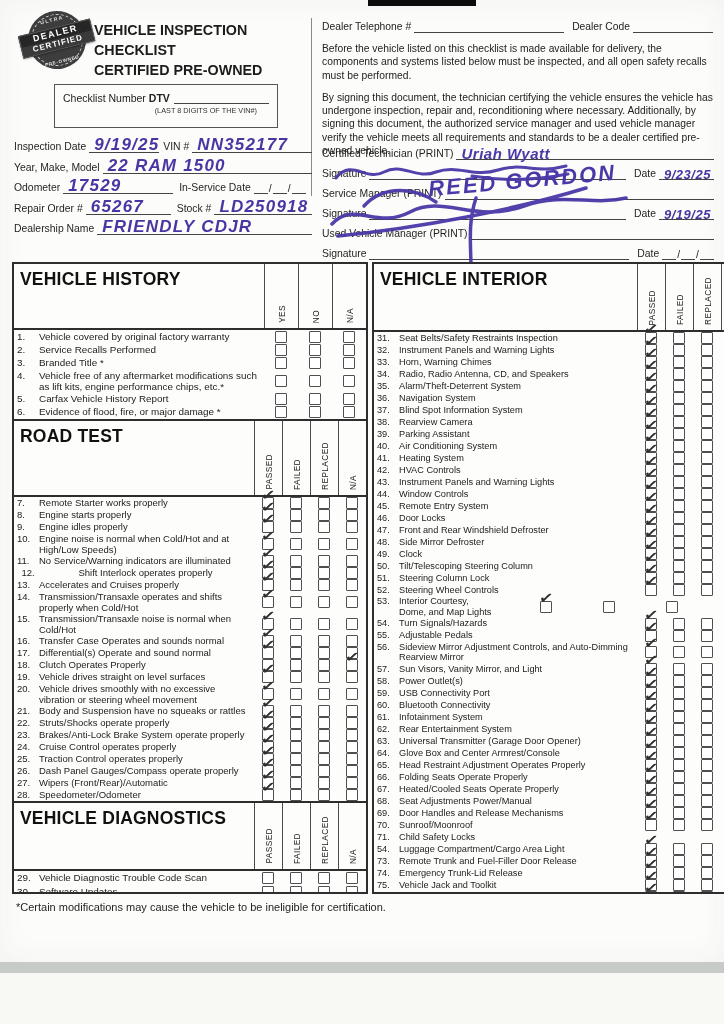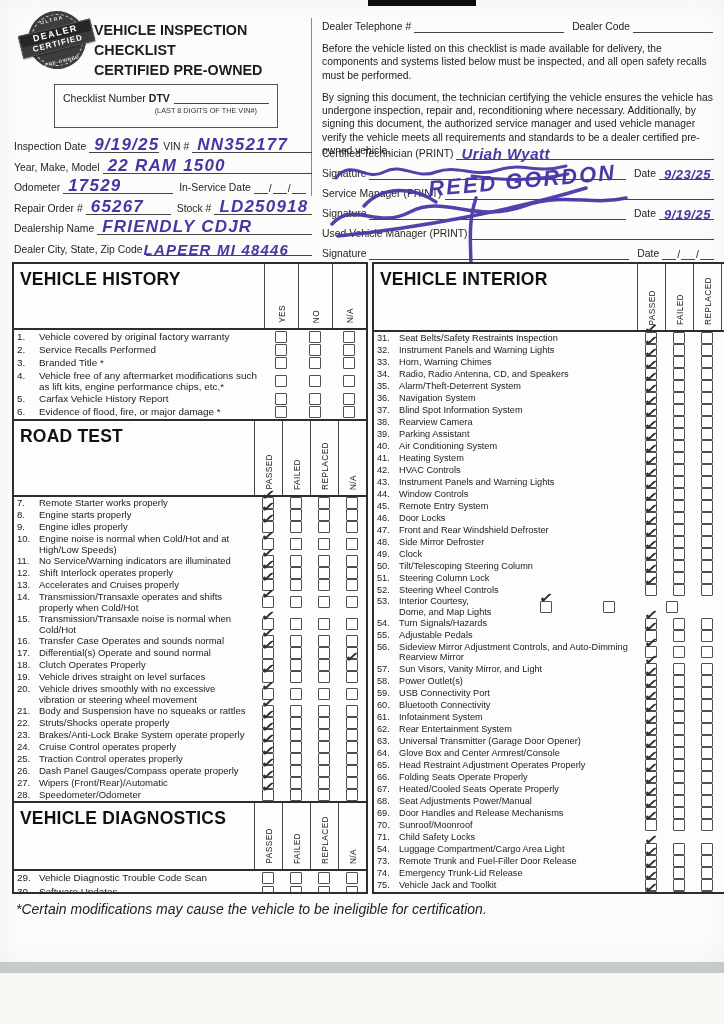--- a/index.html
+++ b/index.html
@@ -89,21 +89,21 @@
 
   [data-section="vehicle_history"] .sec-head { height:64px; }
   [data-section="vehicle_history"] .row { min-height:13.2px; font-size:9.9px; line-height:11.4px; }
   [data-section="road_test"] .sec-head { height:74px; }
   [data-section="road_test"] .row { min-height:11.9px; font-size:9.5px; line-height:11px; }
   [data-section="vehicle_diagnostics"] .sec-head { height:66px; }
   [data-section="vehicle_diagnostics"] .row { min-height:14px; font-size:9.9px; line-height:11.4px; }
   [data-section="vehicle_interior"] .sec-head { height:66px; }
   [data-section="vehicle_interior"] .row { min-height:11.95px; font-size:9.2px; line-height:10.8px; }
 
-  .footnote { position:absolute; left:16px; top:901px; font-size:14px; font-style:italic; color:#1f1f1f; }
+  .footnote { position:absolute; left:16px; top:901px; font-size:11px; color:#1f1f1f; }
 </style>
 </head>
 <body>
 
 <div class="paper">
 
   <div class="black-mark"></div>
   <div class="vdiv"></div>
 
   <div class="badge">
@@ -181,26 +181,20 @@
       <span class="ul grow">
           <span class="hw hw-lg">LD250918</span>
         </span>
     </div>
     <div class="fld">
       <span class="lbl">Dealership Name</span>
       <span class="ul grow">
           <span class="hw hw-lg">FRIENDLY CDJR</span>
         </span>
     </div>
-    <div class="fld">
-      <span class="lbl">Dealer City, State, Zip Code</span>
-      <span class="ul grow">
-          <span class="hw hw-md" style="left:-2px;">LAPEER MI 48446</span>
-        </span>
-    </div>
   </div>
 
   <div class="rsig">
     <div class="fld">
       <span class="lbl">Certified Technician (PRINT)</span>
       <span class="ul grow">
           <span class="hw hw-name">Uriah Wyatt</span>
         </span>
     </div>
     <div class="fld">
@@ -464,21 +458,21 @@
             <div class="ccell">
               <span class="cb"></span>
             </div>
             <div class="ccell">
               <span class="cb"></span>
             </div>
             <div class="ccell">
               <span class="cb"></span>
             </div>
           </div>
-          <div class="row" style="grid-template-columns: minmax(0px, 1fr) repeat(4, 28px);">
+          <div class="row" style="grid-template-columns: minmax(0px, 1fr) repeat(4, 28px); text-align: center;">
             <div class="itext">
               <span class="num">12.</span>
               <span class="txt">Shift Interlock operates properly</span>
             </div>
             <div class="ccell">
               <span class="cb checked"></span>
             </div>
             <div class="ccell">
               <span class="cb"></span>
             </div>

